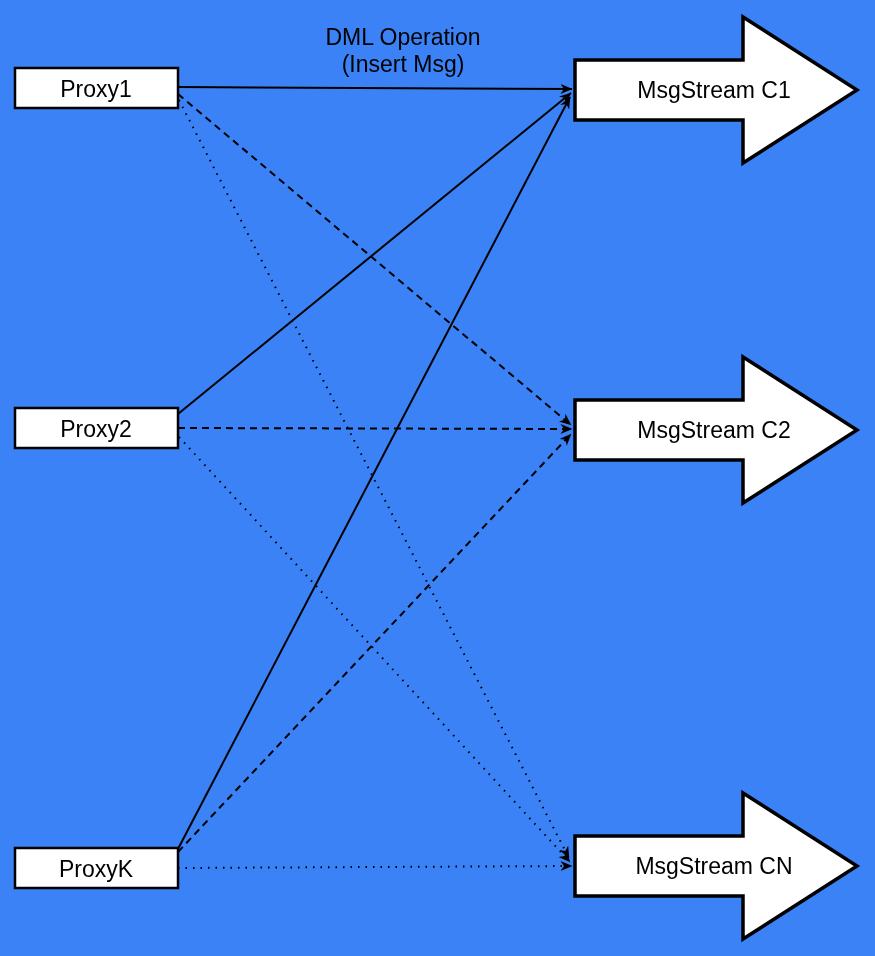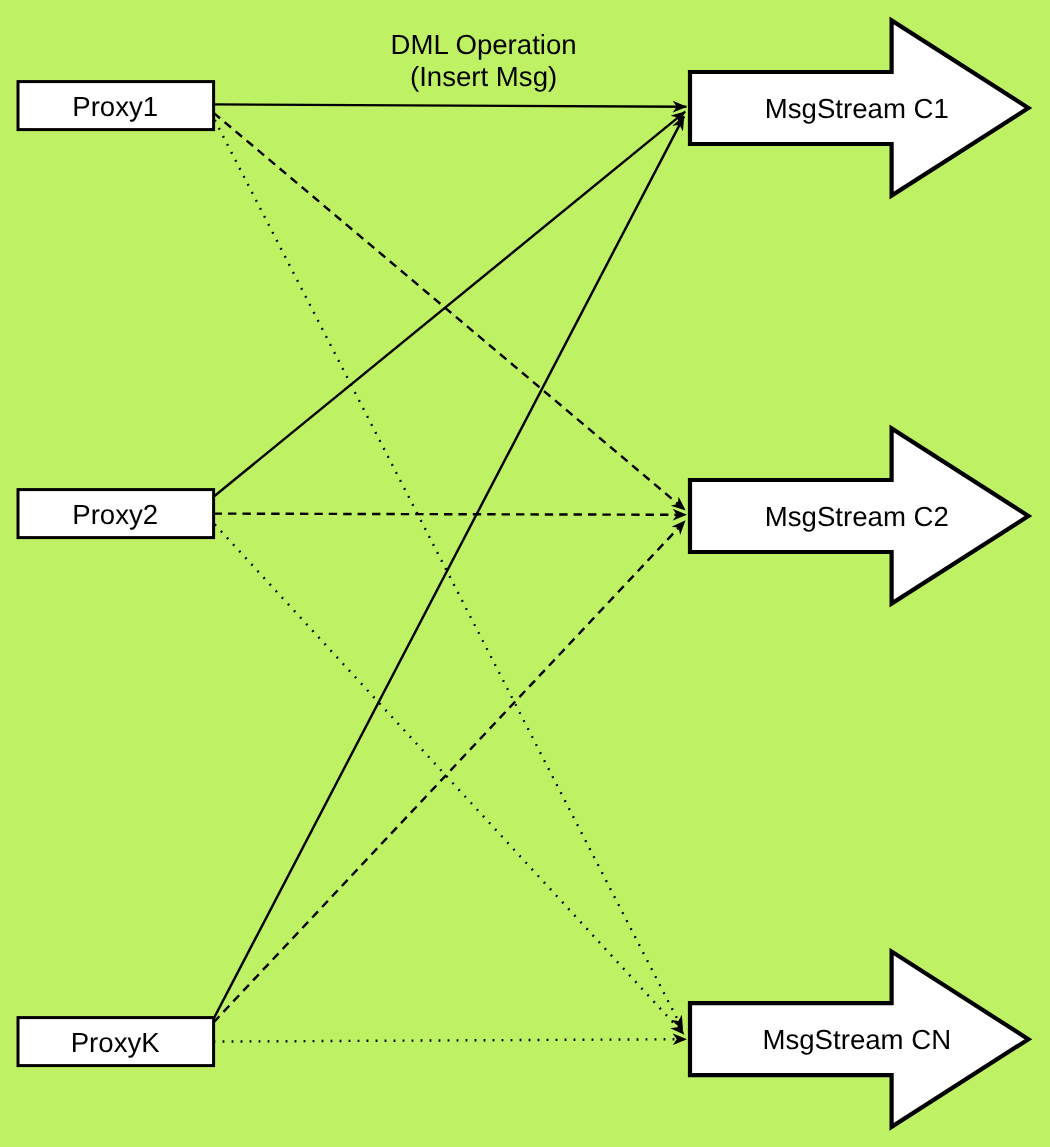--- a/index.html
+++ b/index.html
@@ -3,21 +3,21 @@
 <meta charset="utf-8">
 <style>
   html, body {
     margin: 0;
     padding: 0;
     background: #ffffff;
   }
   .page {
     width: 875px;
     height: 956px;
-    background: #bef264;
+    background: #3b82f6;
     position: relative;
     overflow: hidden;
     font-family: "Liberation Sans", sans-serif;
   }
   svg { display: block; }
   .node-label {
     font-family: "Liberation Sans", sans-serif;
     font-size: 23px;
     fill: #000000;
     text-anchor: middle;

